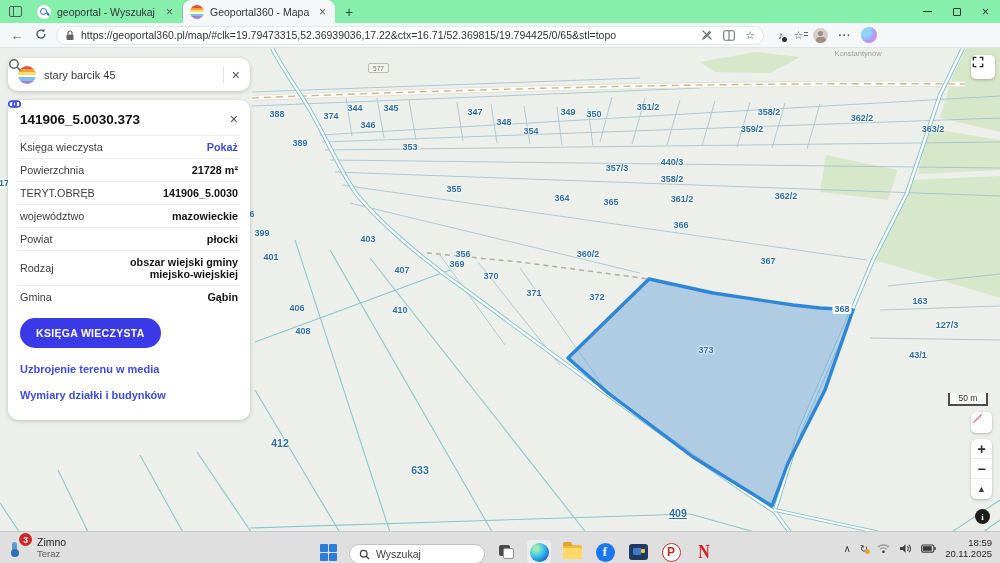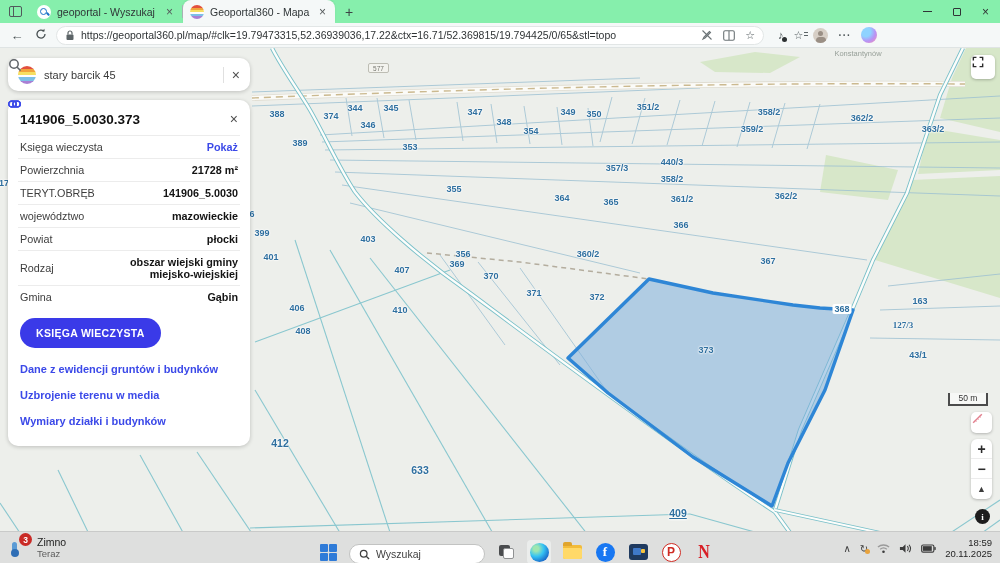--- a/index.html
+++ b/index.html
@@ -299,21 +299,21 @@
       <span class="plabel" style="left: 400px; top: 262px;">410</span>
       <span class="plabel" style="left: 303px; top: 283px;">408</span>
       <span class="plabel" style="left: 457px; top: 216px;">369</span>
       <span class="plabel" style="left: 491px; top: 228px;">370</span>
       <span class="plabel" style="left: 534px; top: 245px;">371</span>
       <span class="plabel" style="left: 597px; top: 249px;">372</span>
       <span class="plabel" style="left: 768px; top: 213px;">367</span>
       <span class="plabel halo" style="left: 842px; top: 261px;">368</span>
       <span class="plabel" style="left: 706px; top: 302px;">373</span>
       <span class="plabel" style="left: 920px; top: 253px;">163</span>
-      <span class="plabel" style="left: 903px; top: 277px; font-family: Liberation Serif, serif;">127/3</span>
+      <span class="plabel" style="left: 947px; top: 277px;">127/3</span>
       <span class="plabel" style="left: 918px; top: 307px;">43/1</span>
       <span class="plabel" style="left: 280px; top: 395px; font-size: 10.5px;">412</span>
       <span class="plabel" style="left: 420px; top: 422px; font-size: 10.5px;">633</span>
       <span class="plabel" style="left: 678px; top: 465px; font-size: 10.5px; text-decoration: underline;">409</span>
       <span class="plabel" style="left: 4px; top: 135px;">17</span>
       <span class="plabel" style="left: 252px; top: 166px;">6</span>
       <span class="plabel faint" style="left: 858px; top: 5px;">Konstantynów</span>
     </div>
   <div class="roadshield">577</div>
 
@@ -397,27 +397,20 @@
       <span class="lbl">Gmina</span>
       <span class="val">Gąbin</span>
     </div>
     <button class="kwbtn">
       <svg class="chain" width="13" height="8" viewBox="0 0 14 8">
           <rect x="0.8" y="0.8" width="8" height="6.4" rx="3.2" fill="none" stroke="#fff" stroke-width="1.3"></rect>
           <rect x="5.2" y="0.8" width="8" height="6.4" rx="3.2" fill="none" stroke="#fff" stroke-width="1.3"></rect>
         </svg>
       <span>KSIĘGA WIECZYSTA</span>
     </button>
-    <div class="panellink">
-      <svg class="chain" width="13" height="8" viewBox="0 0 14 8">
-          <rect x="0.8" y="0.8" width="8" height="6.4" rx="3.2" fill="none" stroke="currentColor" stroke-width="1.3"></rect>
-          <rect x="5.2" y="0.8" width="8" height="6.4" rx="3.2" fill="none" stroke="currentColor" stroke-width="1.3"></rect>
-        </svg>
-      <span>Dane z ewidencji gruntów i budynków</span>
-    </div>
     <div class="panellink">
       <svg class="chain" width="13" height="8" viewBox="0 0 14 8">
           <rect x="0.8" y="0.8" width="8" height="6.4" rx="3.2" fill="none" stroke="currentColor" stroke-width="1.3"></rect>
           <rect x="5.2" y="0.8" width="8" height="6.4" rx="3.2" fill="none" stroke="currentColor" stroke-width="1.3"></rect>
         </svg>
       <span>Uzbrojenie terenu w media</span>
     </div>
     <div class="panellink">
       <svg class="chain" width="13" height="8" viewBox="0 0 14 8">
           <rect x="0.8" y="0.8" width="8" height="6.4" rx="3.2" fill="none" stroke="currentColor" stroke-width="1.3"></rect>

